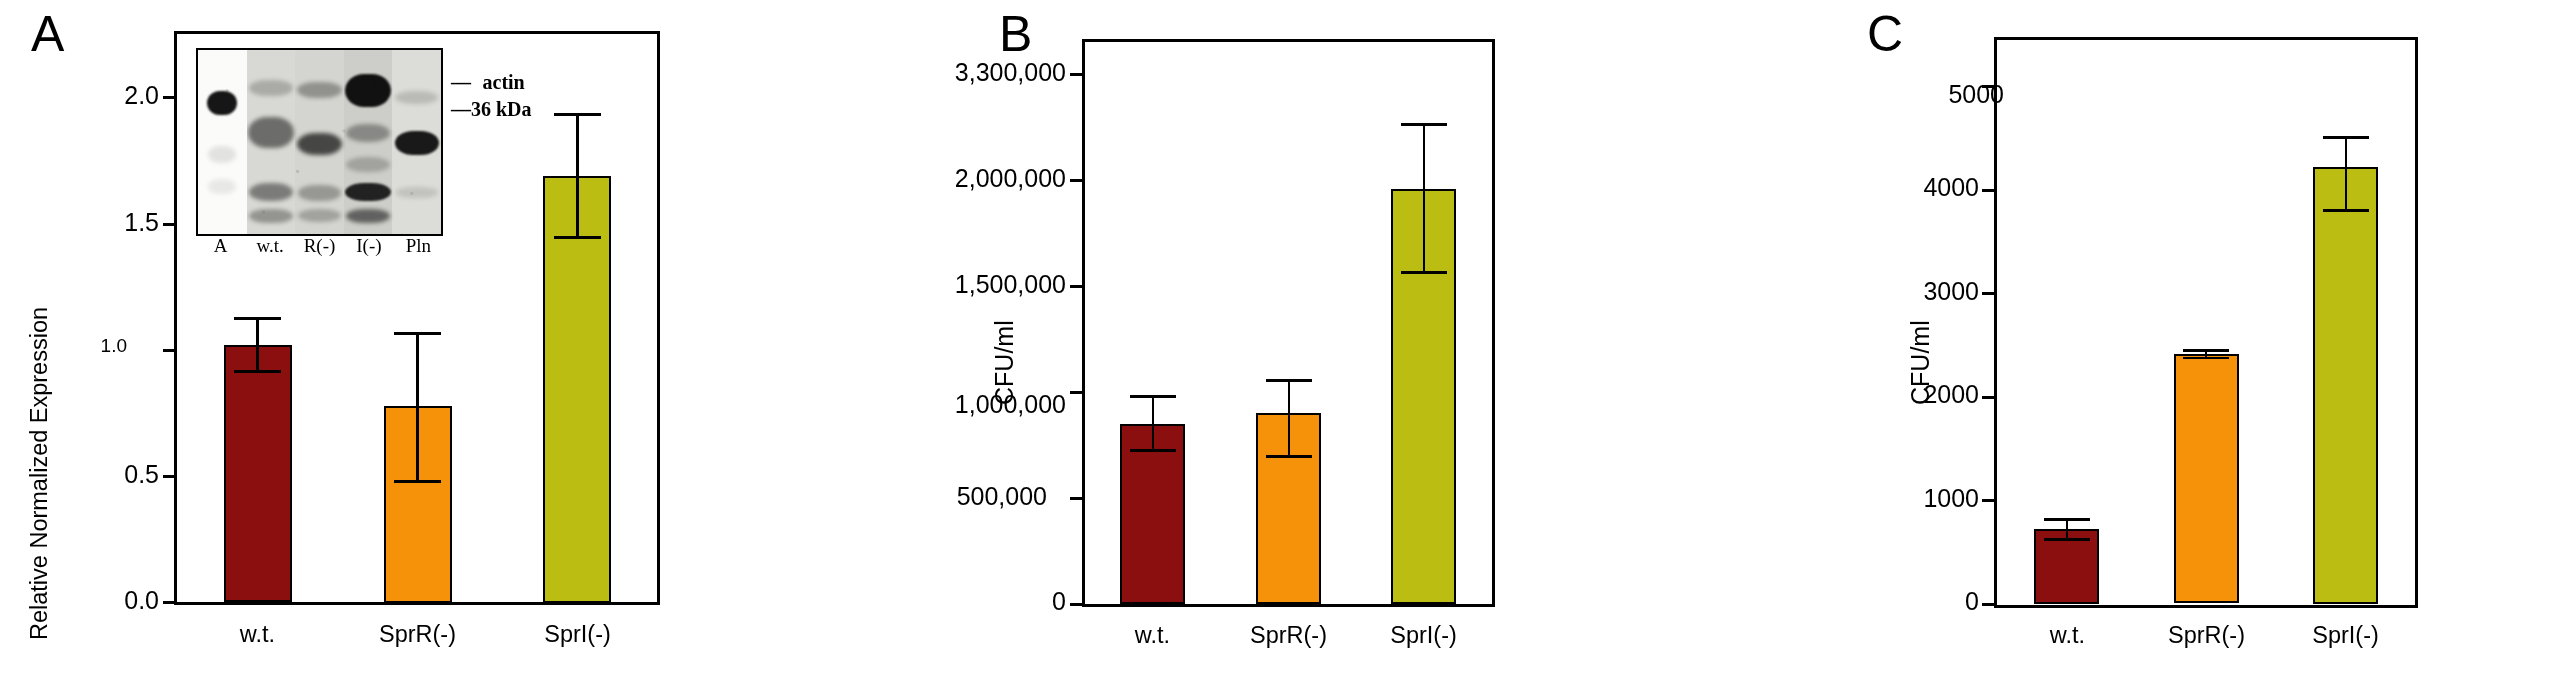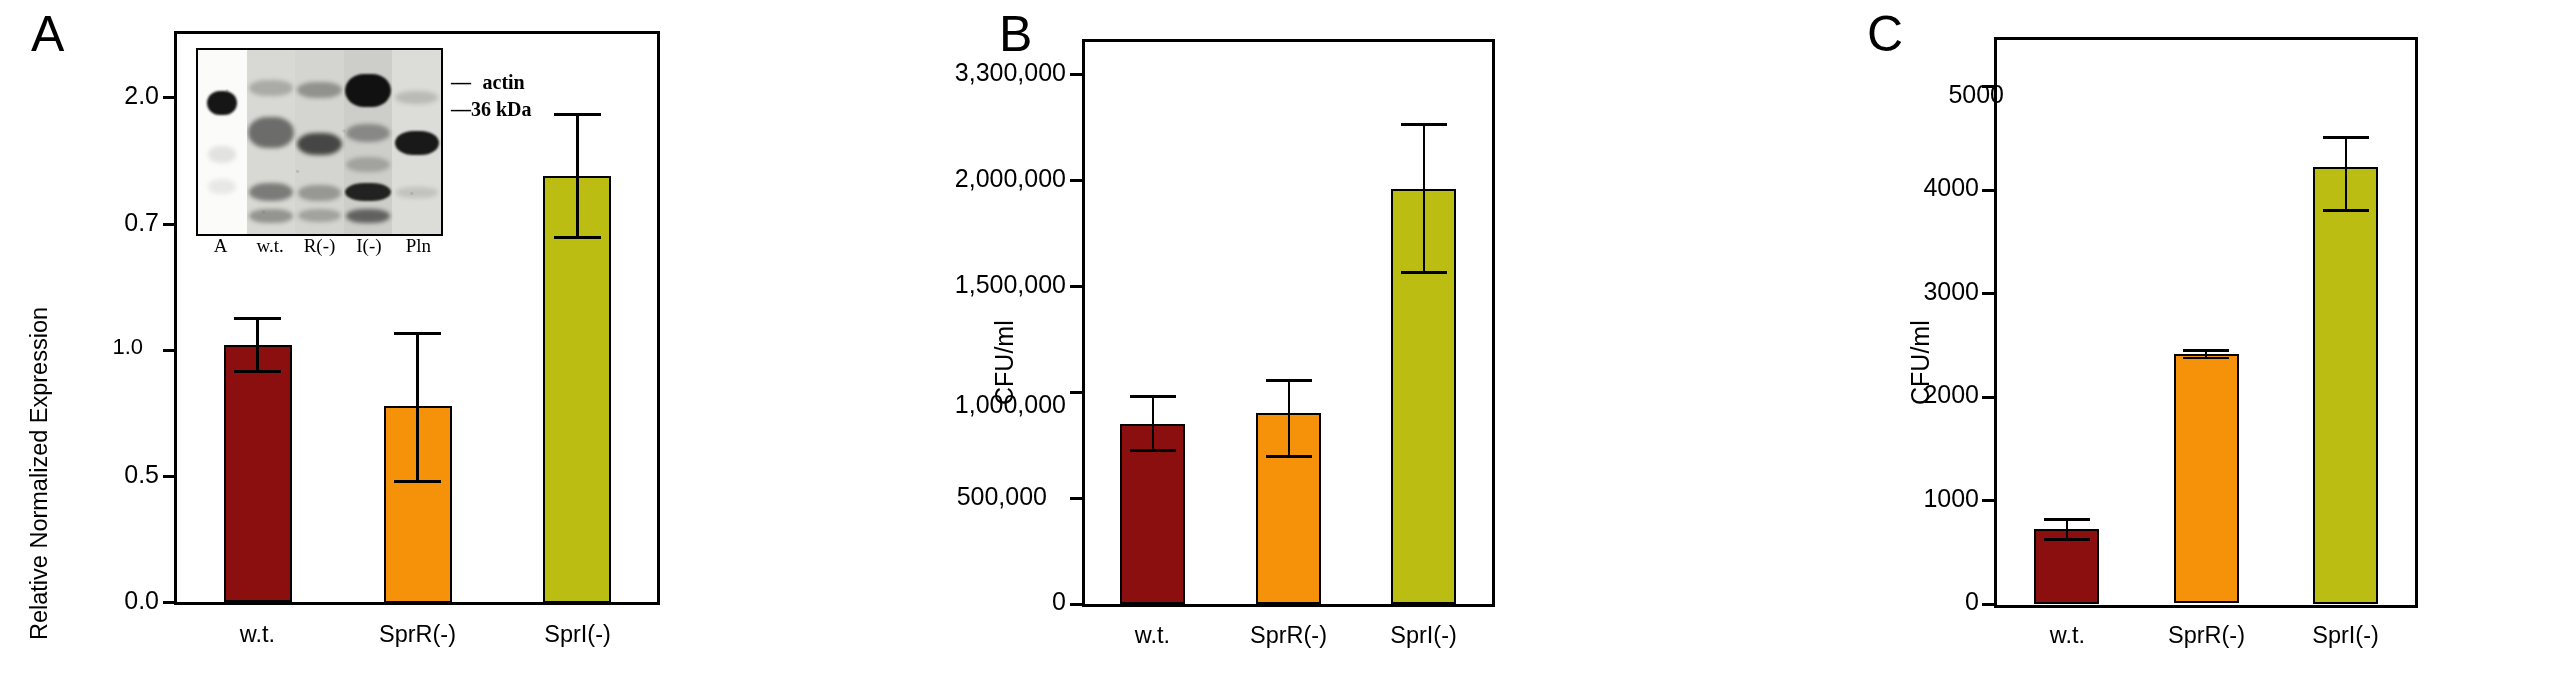--- a/index.html
+++ b/index.html
@@ -113,23 +113,23 @@
       </div>
       <div class="blot-annot" style="left:274px;top:65px;font-size:20px;">
         <span>—</span><span>36 kDa</span>
       </div>
 
     </div>
   <div class="ytick" style="right: 644px; top: 588px; font-size: 25px;">0.0</div>
       <div class="tickmark" style="left: 163px; top: 601px; width: 13px;"></div>
       <div class="ytick" style="right: 644px; top: 462px; font-size: 25px;">0.5</div>
       <div class="tickmark" style="left: 163px; top: 475px; width: 13px;"></div>
-      <div class="ytick" style="right: 660px; top: 336px; font-size: 22px;">1.0</div>
+      <div class="ytick" style="right: 676px; top: 336px; font-size: 19px;">1.0</div>
       <div class="tickmark" style="left: 163px; top: 349px; width: 13px;"></div>
-      <div class="ytick" style="right: 644px; top: 210px; font-size: 25px;">0.7</div>
+      <div class="ytick" style="right: 644px; top: 210px; font-size: 25px;">1.5</div>
       <div class="tickmark" style="left: 163px; top: 223px; width: 13px;"></div>
       <div class="ytick" style="right: 644px; top: 83px; font-size: 25px;">2.0</div>
       <div class="tickmark" style="left: 163px; top: 96px; width: 13px;"></div>
       <div class="bar" style="left: 224px; top: 345px; width: 68px; height: 257px; background: rgb(140, 15, 16);"></div>
       <div class="errbar" style="left: 234px; top: 317px; width: 47px; height: 56px;">
         <div class="stem"></div>
         <div class="cap top"></div>
         <div class="cap bot"></div>
       </div>
       <div class="xtick" style="left: 153px; top: 623px; width: 209px; font-size: 23.5px;">w.t.</div>

